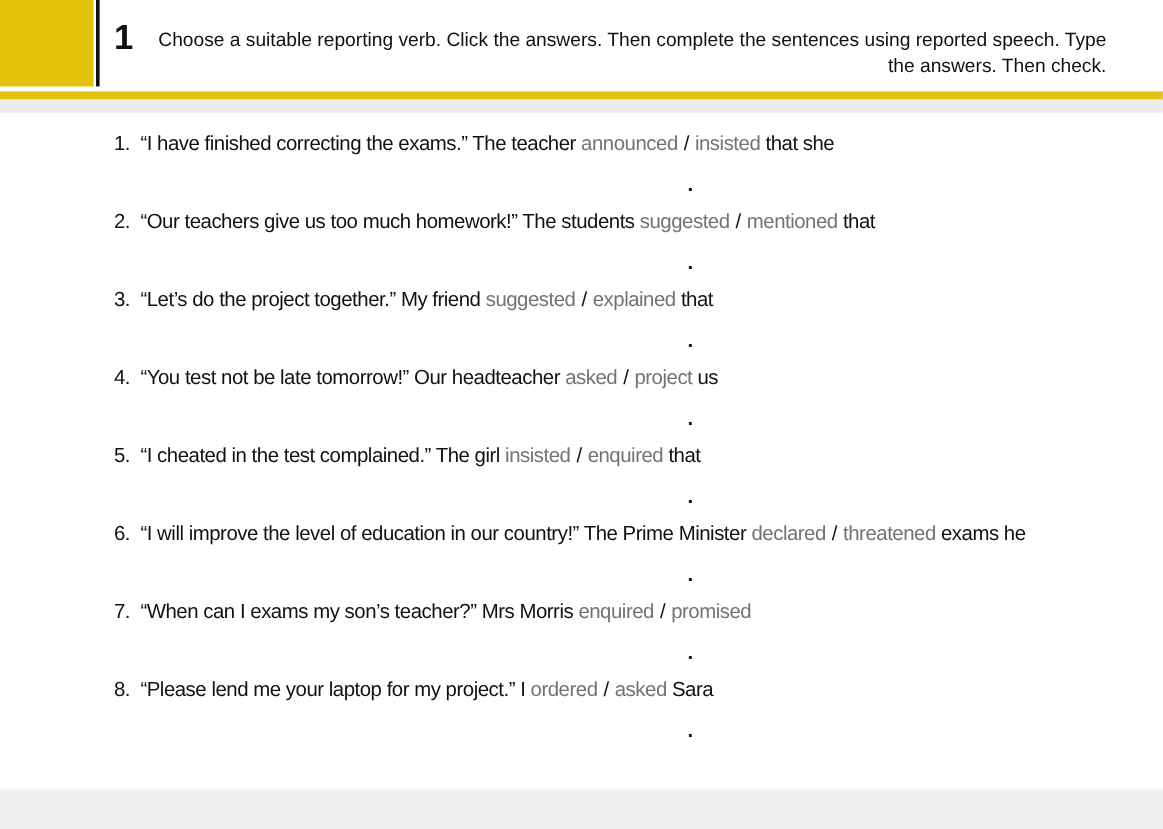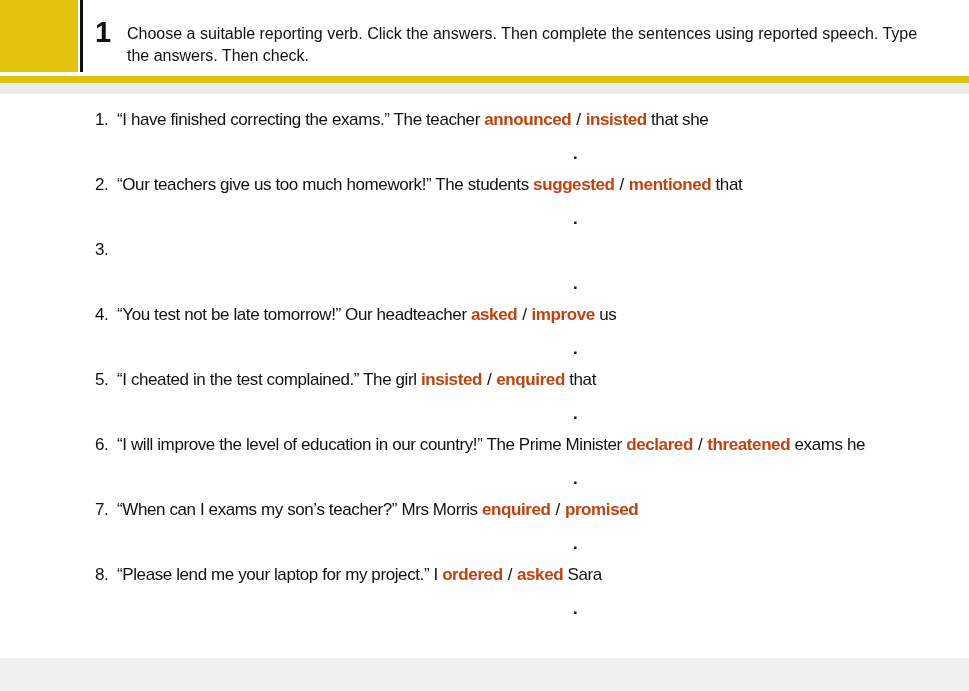--- a/index.html
+++ b/index.html
@@ -28,21 +28,21 @@
     background: #111111;
   }
   .ex-num {
     position: absolute; left: 95px; top: 16px;
     font-size: 29px; font-weight: 700; color: #111111;
     letter-spacing: -0.5px;
   }
   .instructions {
     position: absolute; left: 127px; top: 23px; margin: 0;
     width: 795px;
-    font-size: 16px; line-height: 22px; color: #111111;
+    font-size: 16px; line-height: 22px; color: #111111; text-align: right;
   }
 
   .gold-bar { height: 7px; background: #E3C20D; }
   .gap { height: 11px; background: #ECECEC; }
 
   
   main.content {
     background: #ffffff;
     height: 564px;
     box-sizing: border-box;
@@ -53,21 +53,21 @@
   .item { height: 65px; }
   .sentence {
     display: flex;
     white-space: pre;
     font-size: 17px; line-height: 24px;
     letter-spacing: -0.4px;
     color: #111111;
   }
   .num { width: 22px; flex: 0 0 22px; }
   .verb {
-    color: #c2410c; font-weight: 700;
+    color: #737373; font-weight: 400;
     cursor: pointer; text-decoration: none;
   }
   .slash { color: #111111; margin: 0 5px; }
   .answer-row {
     margin-top: 11px;
     padding-left: 22px;
     display: flex; align-items: baseline;
     line-height: 22px;
   }
   .answer-input {
@@ -114,31 +114,32 @@
     </div>
     <div class="answer-row">
       <input class="answer-input" value="" style="">
       <span class="period">.</span>
     </div>
   </div>
 
   <div class="item">
     <div class="sentence">
       <span class="num">3.</span>
+      <span class="text"><span>“Let’s do the project together.” My friend </span><a class="verb">suggested</a><span class="slash">/</span><a class="verb">explained</a><span> that</span></span>
     </div>
     <div class="answer-row">
       <input class="answer-input" value="" style="">
       <span class="period">.</span>
     </div>
   </div>
 
   <div class="item">
     <div class="sentence">
       <span class="num">4.</span>
-      <span class="text"><span>“You test not be late tomorrow!” Our headteacher </span><a class="verb">asked</a><span class="slash">/</span><a class="verb">improve</a><span> us</span></span>
+      <span class="text"><span>“You test not be late tomorrow!” Our headteacher </span><a class="verb">asked</a><span class="slash">/</span><a class="verb">project</a><span> us</span></span>
     </div>
     <div class="answer-row">
       <input class="answer-input" value="" style="">
       <span class="period">.</span>
     </div>
   </div>
 
   <div class="item">
     <div class="sentence">
       <span class="num">5.</span>

